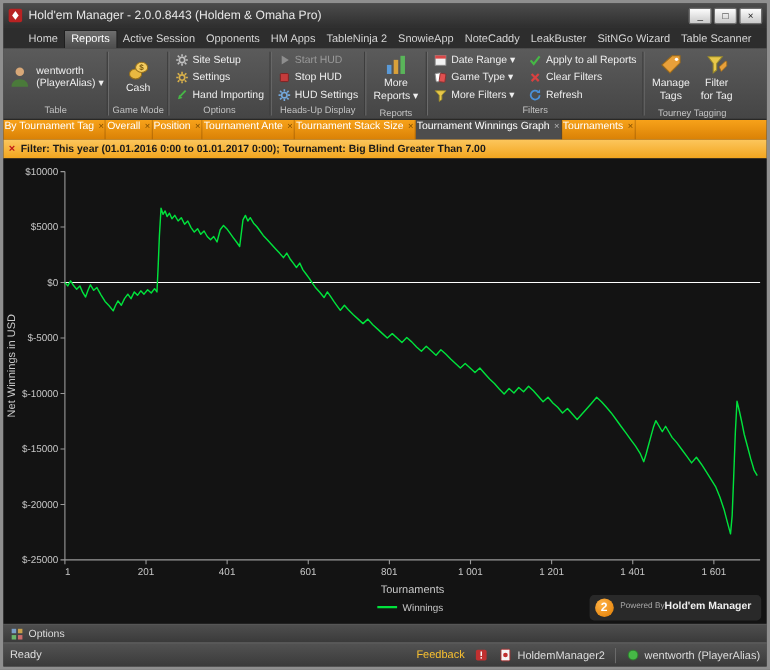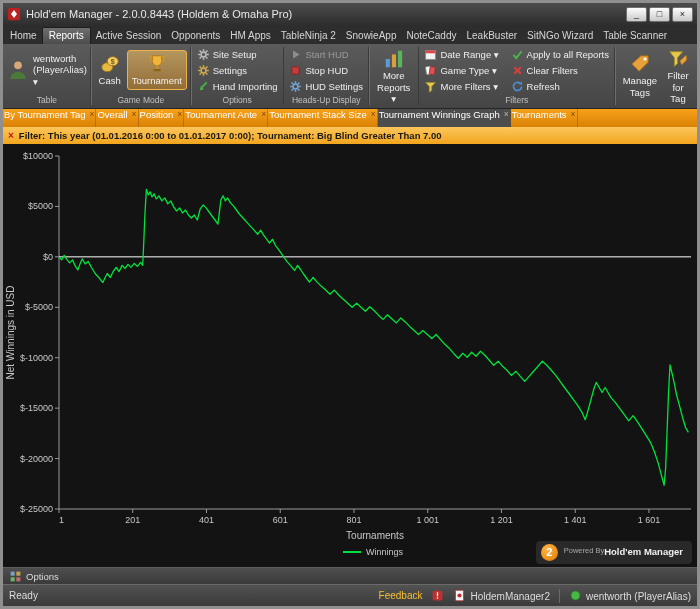--- a/index.html
+++ b/index.html
@@ -7,21 +7,21 @@
   .window{width:700px;height:609px;border:3px solid #8f8f8f;background:#3c3c3c;display:flex;flex-direction:column;overflow:hidden}
 
   
   .titlebar{height:22px;background:linear-gradient(#4c4c4c,#2e2e2e);display:flex;align-items:center;padding:0 4px;gap:5px;flex:none}
   .appicon{width:14px;height:14px;flex:none}
   .titlebar .title{color:#e8e8e8;font-size:11px;flex:1;white-space:nowrap;overflow:hidden}
   .winbtns{display:flex;gap:2px}
   .winbtn{width:21px;height:15px;background:linear-gradient(#fdfdfd,#c9c9c9);border:1px solid #707070;border-radius:2px;font-size:9px;line-height:13px;text-align:center;color:#222;cursor:default}
 
   
-  .ribbon-tabs{height:19px;background:#2d2d2d;display:flex;align-items:flex-end;padding:0 2px;flex:none;overflow:hidden}
+  .ribbon-tabs{height:19px;background:#2d2d2d;display:flex;align-items:flex-end;padding:0 18px;flex:none;overflow:hidden}
   .rtab{color:#d6d6d6;font-size:10px;padding:3px 5px;white-space:nowrap;cursor:default}
   .rtab.active{background:linear-gradient(#6e6e6e,#4c4c4c);color:#fff;border:1px solid #1e1e1e;border-bottom:none;border-radius:2px 2px 0 0;padding:2px 6px 3px}
 
   
   .ribbon{height:64px;background:linear-gradient(#5b5b5b,#454545);display:flex;flex:none;padding:1px 2px;overflow:hidden}
   .rgroup{display:flex;flex-direction:column;padding:1px 2px 1px}
   .rbody{flex:1;display:flex;align-items:center}
   .rbody.col{flex-direction:column;align-items:flex-start;justify-content:center;gap:1px}
   .rbody.row{flex-direction:row;gap:2px;justify-content:center}
   .glabel{height:12px;font-size:8.5px;color:#c2c2c2;text-align:center;line-height:12px;white-space:nowrap}
@@ -120,30 +120,20 @@
 
     <div class="rgroup">
       <div class="rbody row">
         <div class="bigbtn">
           <svg class="icon22" viewBox="0 0 24 24">
             <ellipse cx="9" cy="15.5" rx="6" ry="5" fill="#e8b840" stroke="#96701c"></ellipse>
             <ellipse cx="15" cy="9" rx="6" ry="5" fill="#f4cc60" stroke="#96701c"></ellipse>
             <text x="15" y="12" text-anchor="middle" font-size="8" fill="#7a5a10" font-weight="bold">$</text>
           </svg>
           <span>Cash</span>
-        </div>
-        <div class="bigbtn selected">
-          <svg class="icon22" viewBox="0 0 24 24">
-            <path d="M7 3h10v6a5 5 0 0 1-10 0z" fill="#f2b53a" stroke="#a87818"></path>
-            <path d="M7 4H4.5a3.5 3.5 0 0 0 3 5" fill="none" stroke="#d09a28" stroke-width="1.3"></path>
-            <path d="M17 4h2.5a3.5 3.5 0 0 1-3 5" fill="none" stroke="#d09a28" stroke-width="1.3"></path>
-            <rect x="10.8" y="13.5" width="2.4" height="4" fill="#c89028"></rect>
-            <rect x="8" y="17.5" width="8" height="2.5" rx="0.5" fill="#8a6418"></rect>
-          </svg>
-          <span>Tournament</span>
         </div>
       </div>
       <div class="glabel">Game Mode</div>
     </div>
 
     <div class="gsep"></div>
 
     <div class="rgroup">
       <div class="rbody col">
         <div class="smallitem">

